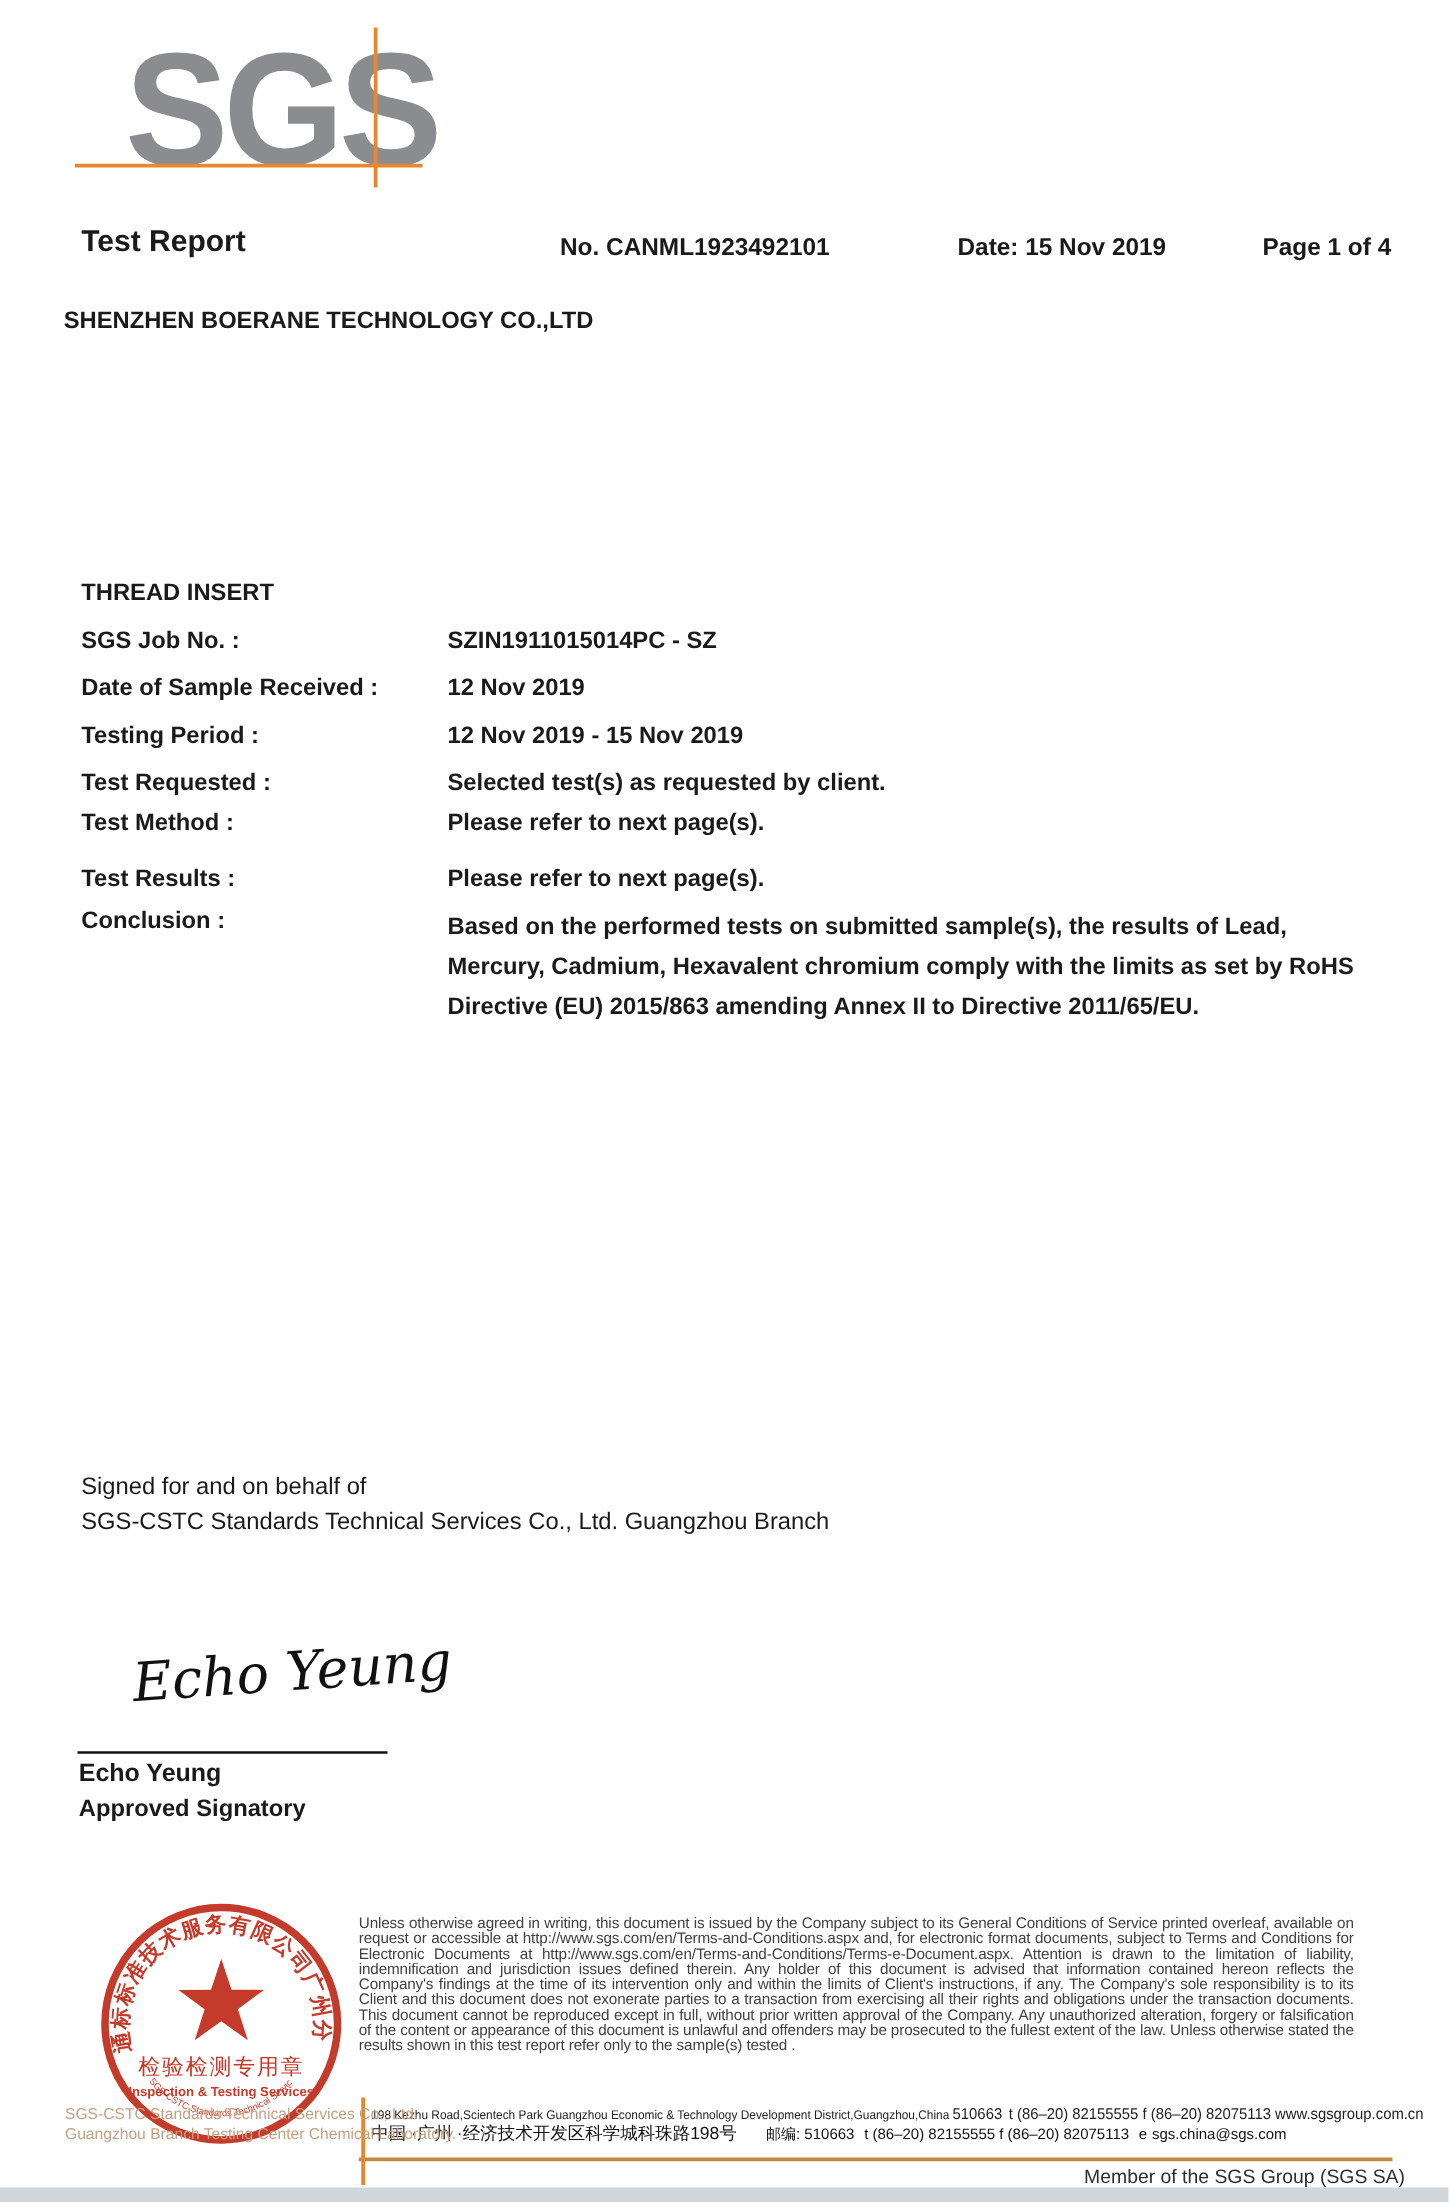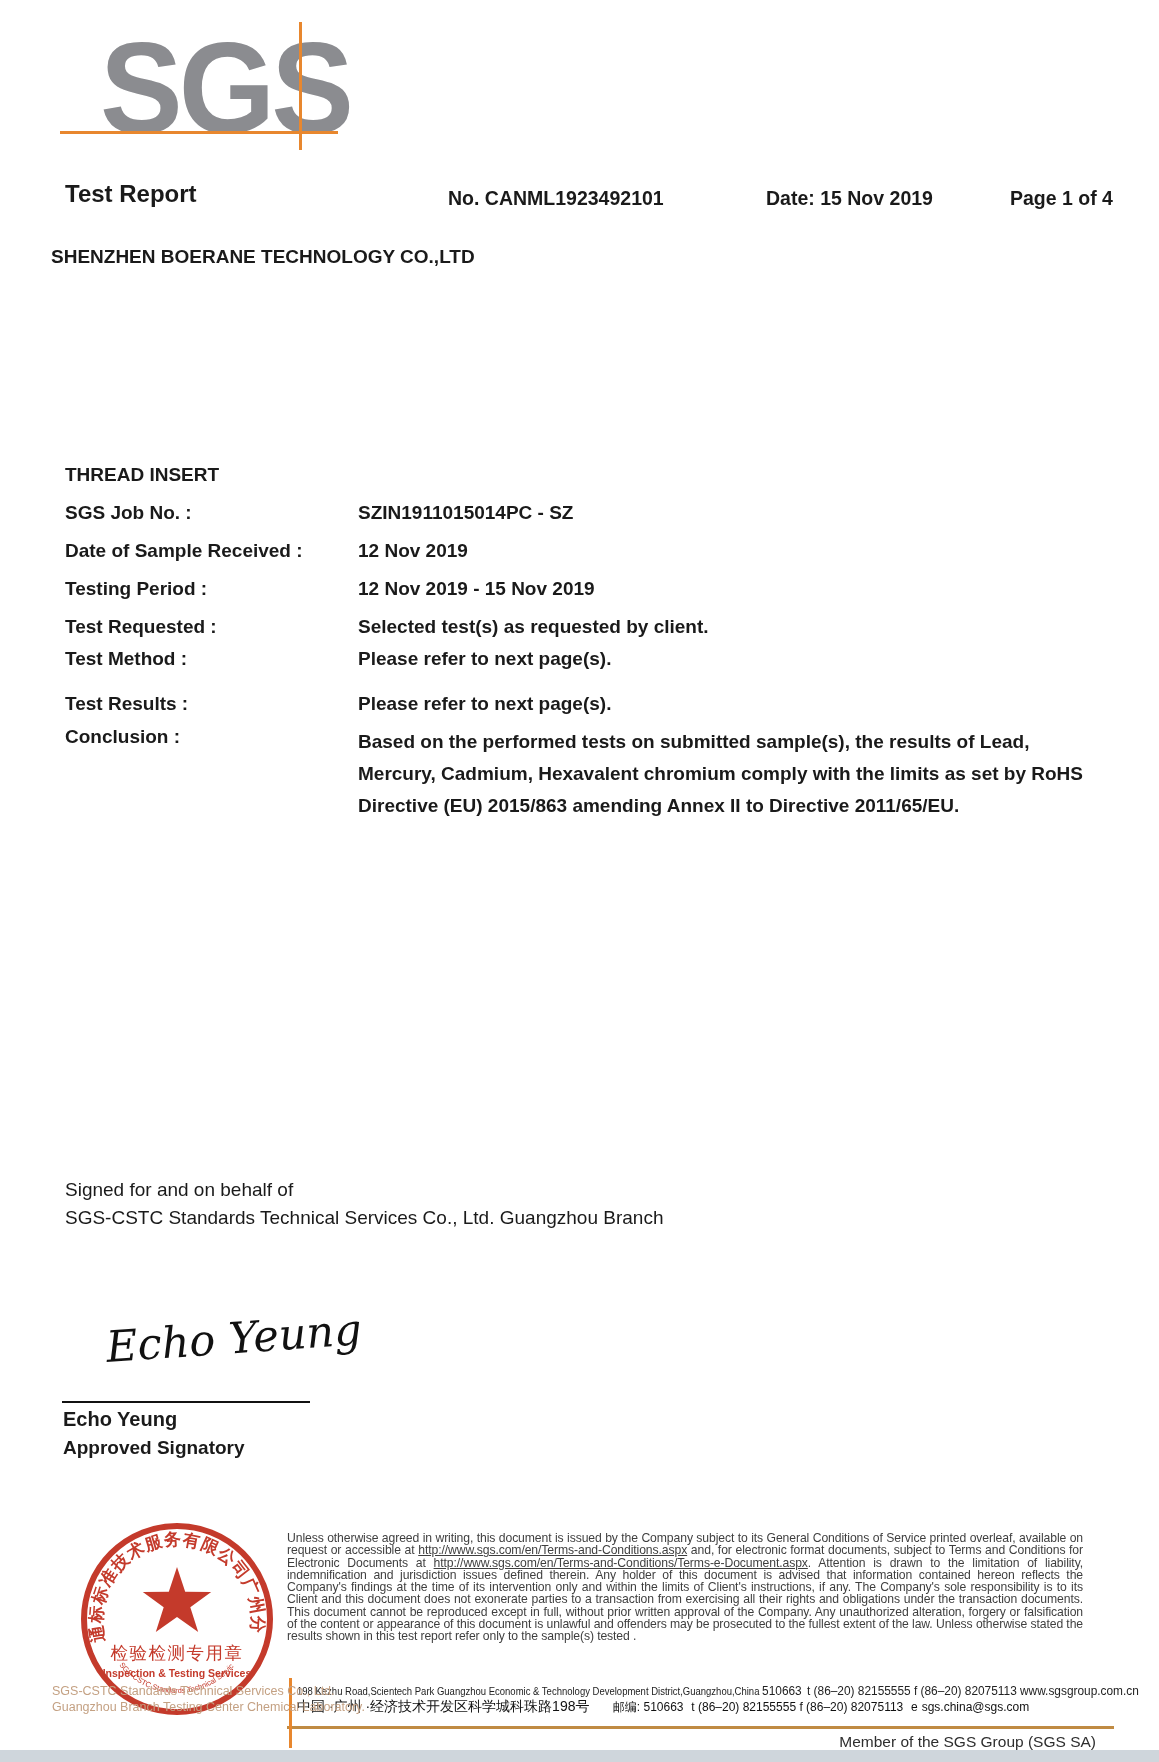--- a/index.html
+++ b/index.html
@@ -29,21 +29,21 @@
     transform:rotate(-4deg);transform-origin:left bottom;white-space:nowrap;}
   .sig-line{background:#111;height:2px;}
   .sig-name{font-size:20px;font-weight:bold;}
   .sig-title{font-size:19px;font-weight:bold;}
   
   .tan-line{font-size:12.5px;color:#c4a183;white-space:nowrap;z-index:5;}
   .disclaimer{
     width:796px;font-size:12.2px;line-height:12.3px;text-align:justify;color:#3f3f3f;
     letter-spacing:-0.1px;
   }
-  .disclaimer .u{text-decoration:underline;}
+  .disclaimer .u{}
   .attention{width:830px;font-size:12px;line-height:13px;font-weight:bold;color:#d9752a;text-align:left;}
   .attention .u{text-decoration:underline;}
   .addr-row1{font-size:10px;color:#222;white-space:nowrap;transform:scaleX(0.95);transform-origin:left top;}
   .addr-row1 .big{font-size:12.5px;}
   .addr-row2{font-size:14px;color:#111;white-space:nowrap;}
   .addr-row2 .small{font-size:12px;}
   .v-orange{background:#e8872e;width:2.5px;z-index:1;}
   .rule-tan{background:#c08b43;height:3px;}
   .member{font-size:15.5px;color:#2e2e2e;white-space:nowrap;}
   .bottom-strip{background:#cfd6dc;}
@@ -131,16 +131,16 @@
 
   <div class="abs v-orange" style="left:289px;top:1678px;height:70px;"></div>
   <div class="abs addr-row1" style="left:297px;top:1684px;">
     <span>198 Kezhu Road,Scientech Park Guangzhou Economic &amp; Technology Development District,Guangzhou,China</span>&nbsp;<span class="big">510663</span>&nbsp;&nbsp;<span class="big">t (86–20) 82155555   f (86–20) 82075113   www.sgsgroup.com.cn</span>
   </div>
   <div class="abs addr-row2" style="left:297px;top:1698px;">
     <span>中国 ·广州 ·经济技术开发区科学城科珠路198号</span>&nbsp;&nbsp;&nbsp;&nbsp;&nbsp;&nbsp;<span class="small">邮编: 510663</span>&nbsp;&nbsp;<span class="small">t (86–20) 82155555  f (86–20) 82075113</span>&nbsp;&nbsp;<span class="small">e</span>&nbsp;<span class="small">sgs.china@sgs.com</span>
   </div>
 
   <div class="abs rule-tan" style="left:287px;top:1726px;width:827px;"></div>
-  <div class="abs member" style="right:63px;top:1733px;">Member of the SGS Group (SGS SA)</div>
+  <div class="abs member" style="right:35px;top:1733px;">Member of the SGS Group (SGS SA)</div>
   <div class="abs bottom-strip" style="left:0;top:1750px;width:1159px;height:12px;"></div>
 
 </div>
 
 </body></html>

